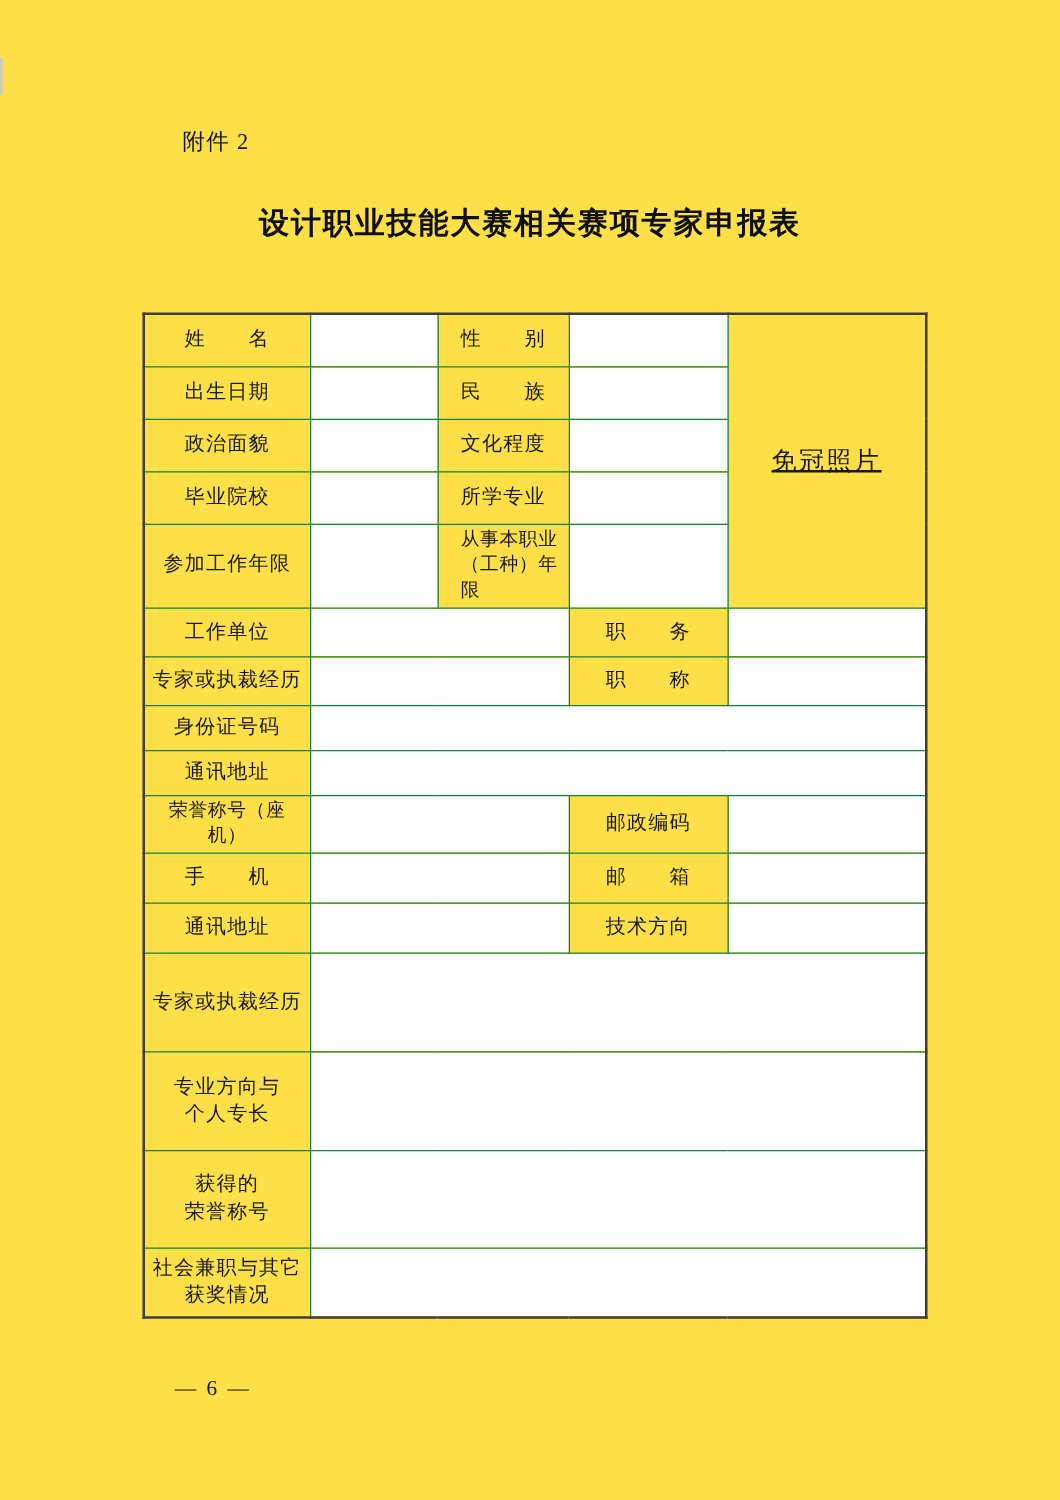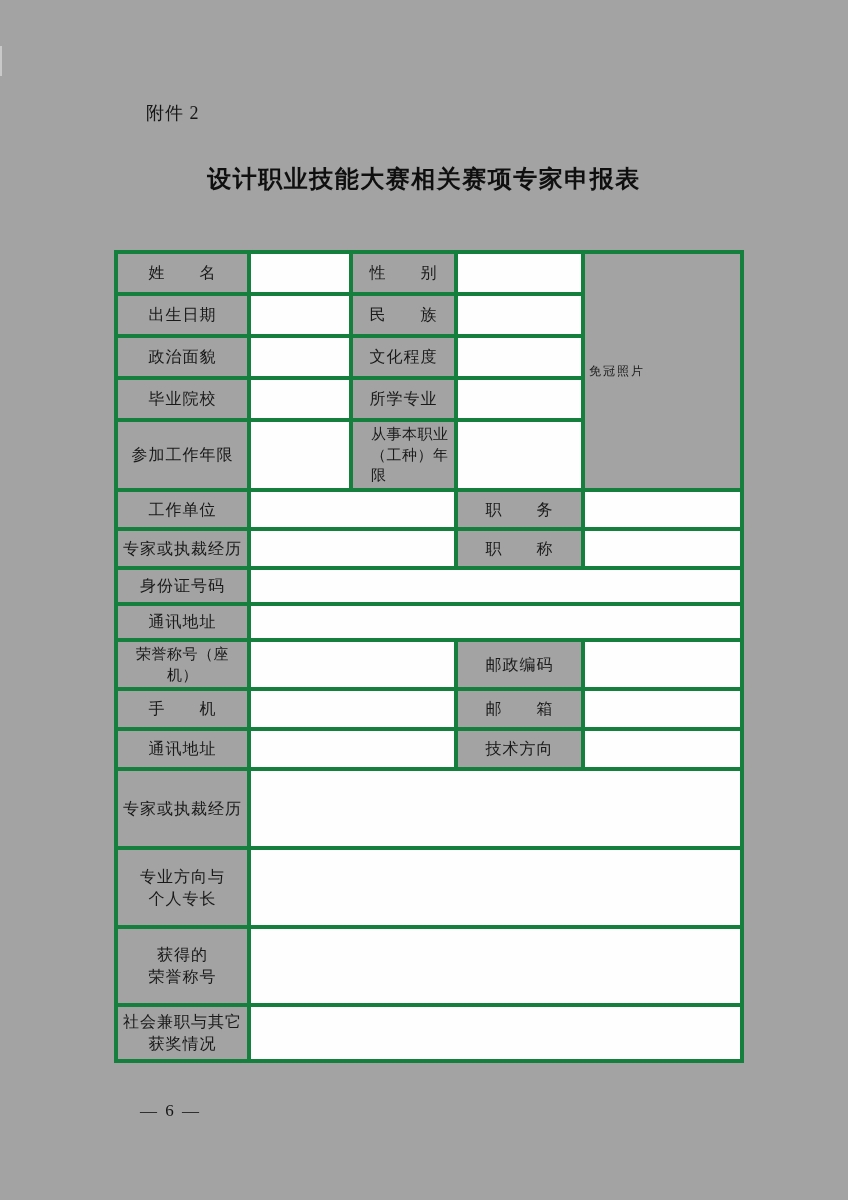--- a/index.html
+++ b/index.html
@@ -1,20 +1,20 @@
 <!DOCTYPE html>
 <html><head>
 <meta charset="utf-8">
 <style>
   html, body { margin: 0; padding: 0; background: #ffffff; }
   .page {
     position: relative;
     width: 848px;
     height: 1200px;
-    background: #a3a3a3;
+    background: #fde047;
     font-family: "Liberation Serif", "DejaVu Serif", serif;
     color: #1b1b1b;
     overflow: hidden;
   }
   .scan-artifact {
     position: absolute;
     left: 0; top: 46px;
     width: 2px; height: 30px;
     background: #c9c9c9;
   }
@@ -42,40 +42,42 @@
   }
   table.form {
     position: absolute;
     left: 114px; top: 250px;
     width: 626px;
     border-collapse: collapse;
     table-layout: fixed;
     border: 2px solid #3d3d3d;
   }
   table.form td {
-    border: 4px solid #15803d;
+    border: 1px solid #15803d;
     padding: 2px 4px;
     vertical-align: middle;
     overflow: hidden;
   }
   td.lbl {
     text-align: center;
     font-size: 16px;
     letter-spacing: 1px;
     line-height: 1.38;
     white-space: pre-line;
     color: #191919;
   }
   td.lbl.small { font-size: 15px; letter-spacing: 0.5px; }
   td.lbl.left { text-align: left; padding-left: 18px; }
   td.val { background: #fefefe; }
   td.photo {
-    font-size: 12px;
+    text-align: center;
+    font-size: 20px;
     letter-spacing: 2px;
     color: #191919;
+    text-decoration: underline;
   }
   .footnote {
     position: absolute;
     left: 118px; top: 1053px;
     width: 620px;
     font-size: 16px;
     letter-spacing: 1px;
     line-height: 27px;
     font-weight: 600;
     color: #1c1c1c;

